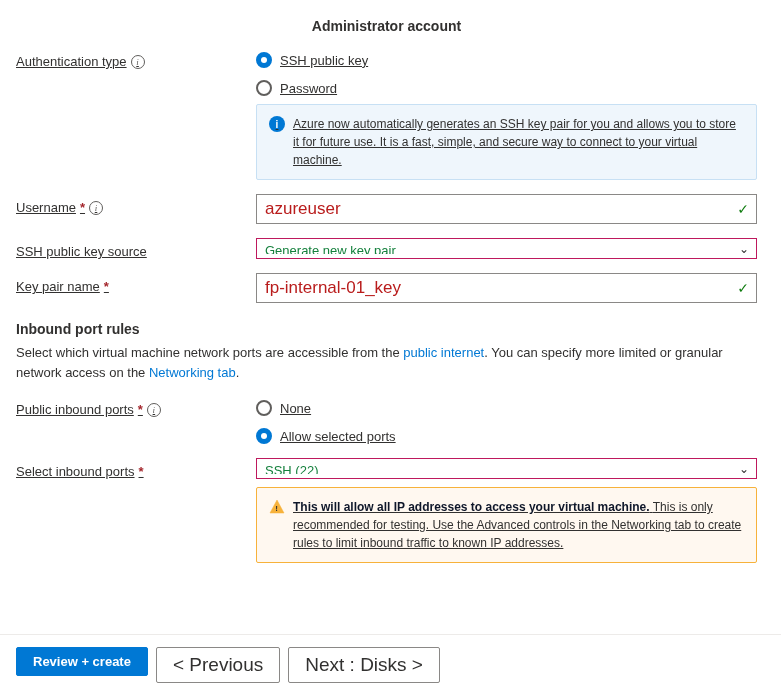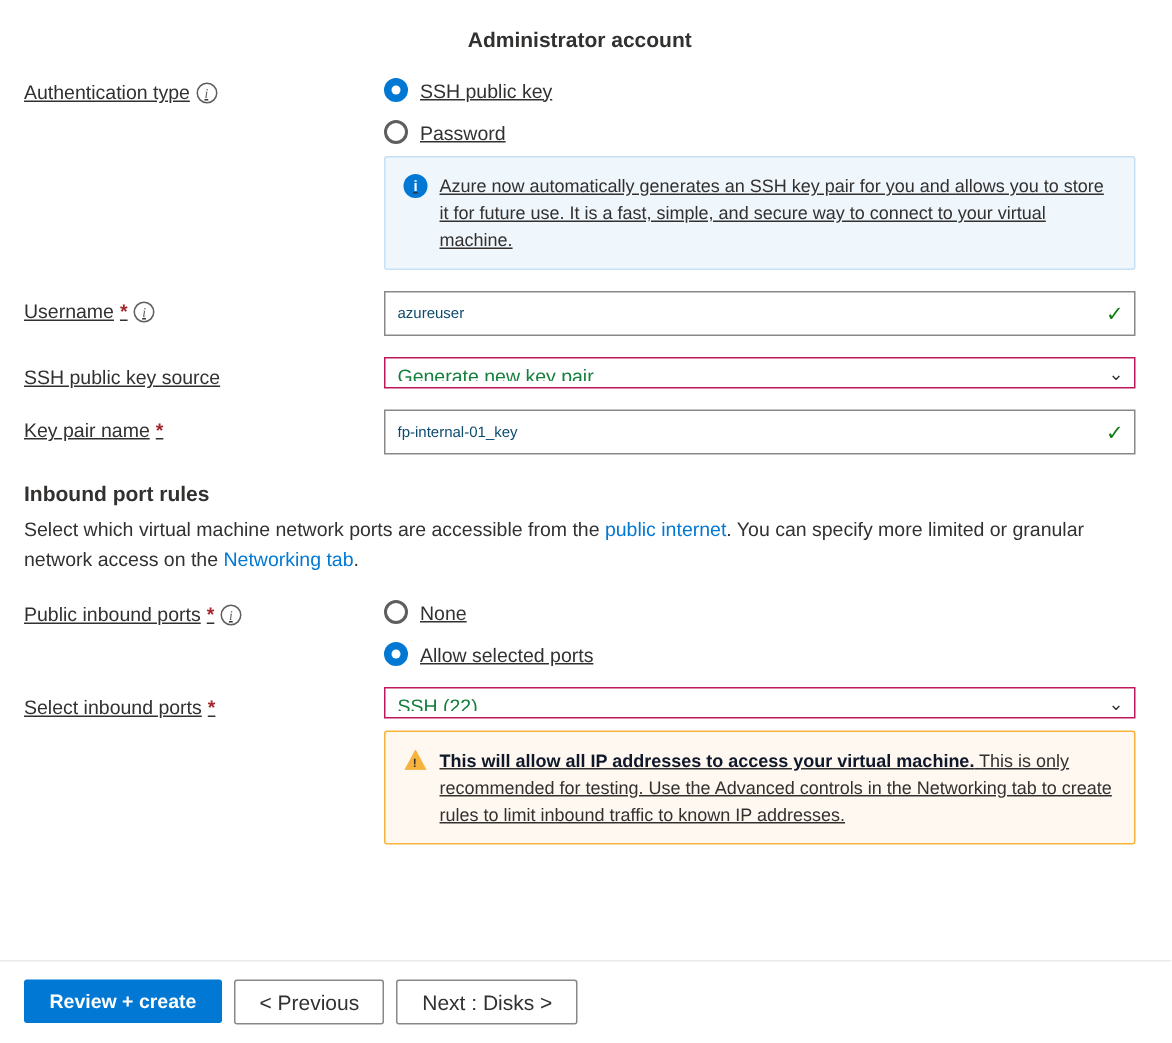--- a/index.html
+++ b/index.html
@@ -147,22 +147,22 @@
       font-size: 12px;
       color: #323130;
       line-height: 1.5;
     }
 
     .text-input {
       width: 100%;
       height: 30px;
       border: 1px solid #8a8886;
       padding: 4px 28px 4px 8px;
-      font-size: 10px;
-      color: #0c4a6e;
+      font-size: 17px;
+      color: #b91c1c;
       outline: none;
       position: relative;
     }
 
     .input-wrapper {
       position: relative;
       width: 100%;
     }
 
     .checkmark-icon {
@@ -266,21 +266,21 @@
       font-weight: 600;
       cursor: pointer;
       border-radius: 2px;
     }
 
     .btn-secondary {
       background: #fff;
       color: #323130;
       border: 1px solid #8a8886;
       padding: 6px 16px;
-      font-size: 14px;
+      font-size: 19px;
       cursor: pointer;
       border-radius: 2px;
     }
 
     .link-text {
       color: #0078d4;
     }
   </style>
 </head>
 <body>

